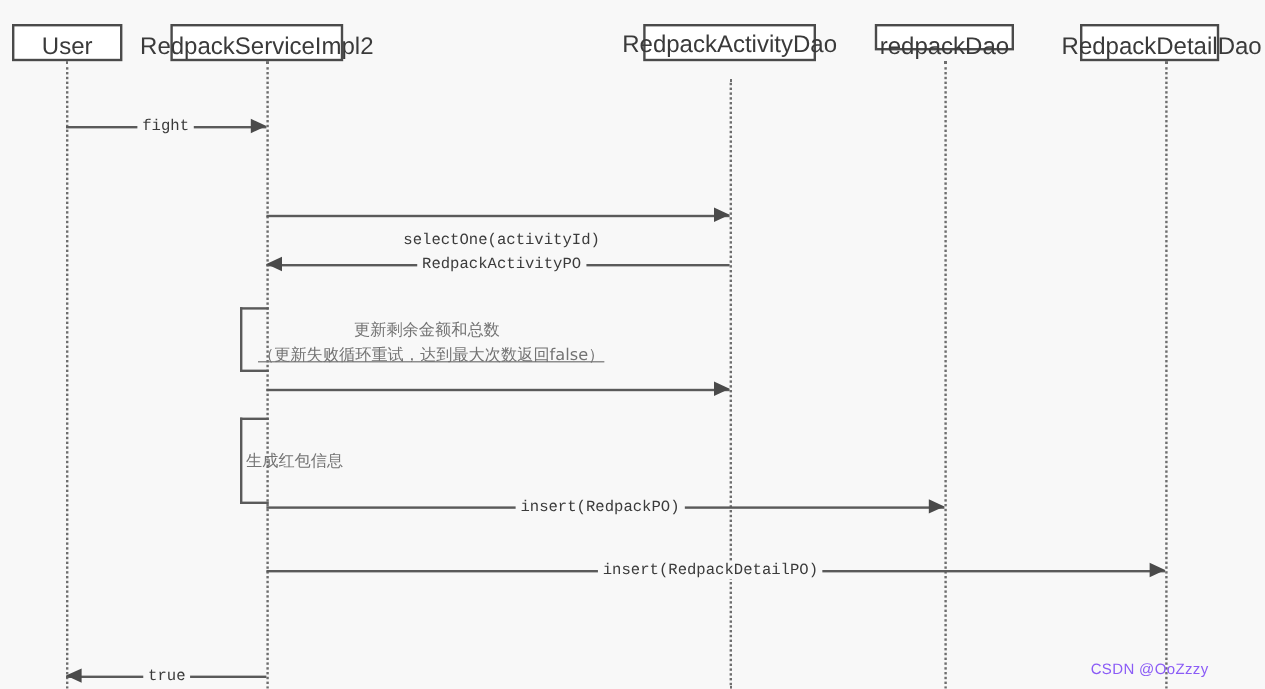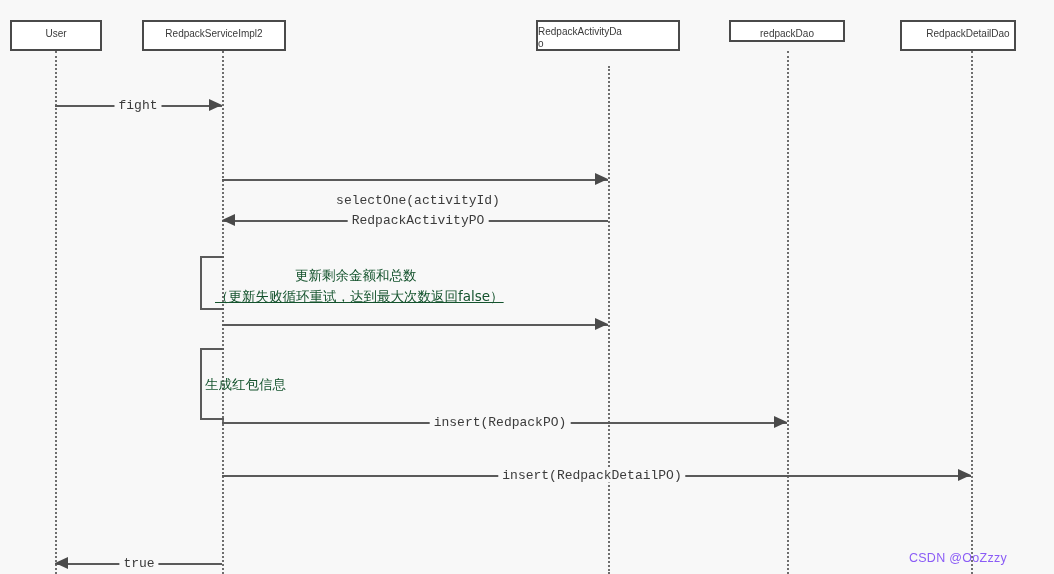--- a/index.html
+++ b/index.html
@@ -16,21 +16,21 @@
     overflow: hidden;
   }
 
   
   .participant {
     position: absolute;
     box-sizing: border-box;
     background: #ffffff;
     border: 2px solid #4a4a4a;
     color: #3a3a3a;
-    font-size: 10px;
+    font-size: 20px;
     line-height: 1.15;
     text-align: center;
     display: flex;
     align-items: flex-start;
     justify-content: center;
     padding-top: 6px;
     white-space: nowrap;
   }
   .participant.wrap {
     white-space: normal;
@@ -80,21 +80,21 @@
     box-sizing: border-box;
     border: 2px solid #5a5a5a;
     border-right: none;
     background: transparent;
   }
 
   
   .note-text {
     position: absolute;
     font-size: 13.5px;
-    color: #14532d;
+    color: #737373;
     white-space: nowrap;
     line-height: 1.5;
     text-align: center;
   }
   .note-text.cjk {
     font-family: "DejaVu Sans", "Liberation Sans", sans-serif;
   }
 
   
   .watermark {
@@ -117,21 +117,21 @@
   <div class="lifeline" style="left:971px; top:51px; height:523px;"></div>
 
   <div class="participant" style="left:10px; top:20px; width:92px; height:31px;">
     <span>User</span>
   </div>
 
   <div class="participant" style="left:142px; top:20px; width:144px; height:31px;">
     <span>RedpackServiceImpl2</span>
   </div>
 
-  <div class="participant wrap" style="left:536px; top:20px; width:144px; height:31px; flex-direction:column; padding-top:4px;">
+  <div class="participant wrap" style="left:536px; top:20px; width:144px; height:31px; flex-direction:row; padding-top:4px;">
     <span>RedpackActivityDa</span>
     <span>o</span>
   </div>
 
   <div class="participant" style="left:729px; top:20px; width:116px; height:22px;">
     <span>redpackDao</span>
   </div>
 
   <div class="participant" style="left:900px; top:20px; width:116px; height:31px;padding-left:20px;">
     <span>RedpackDetailDao</span>

